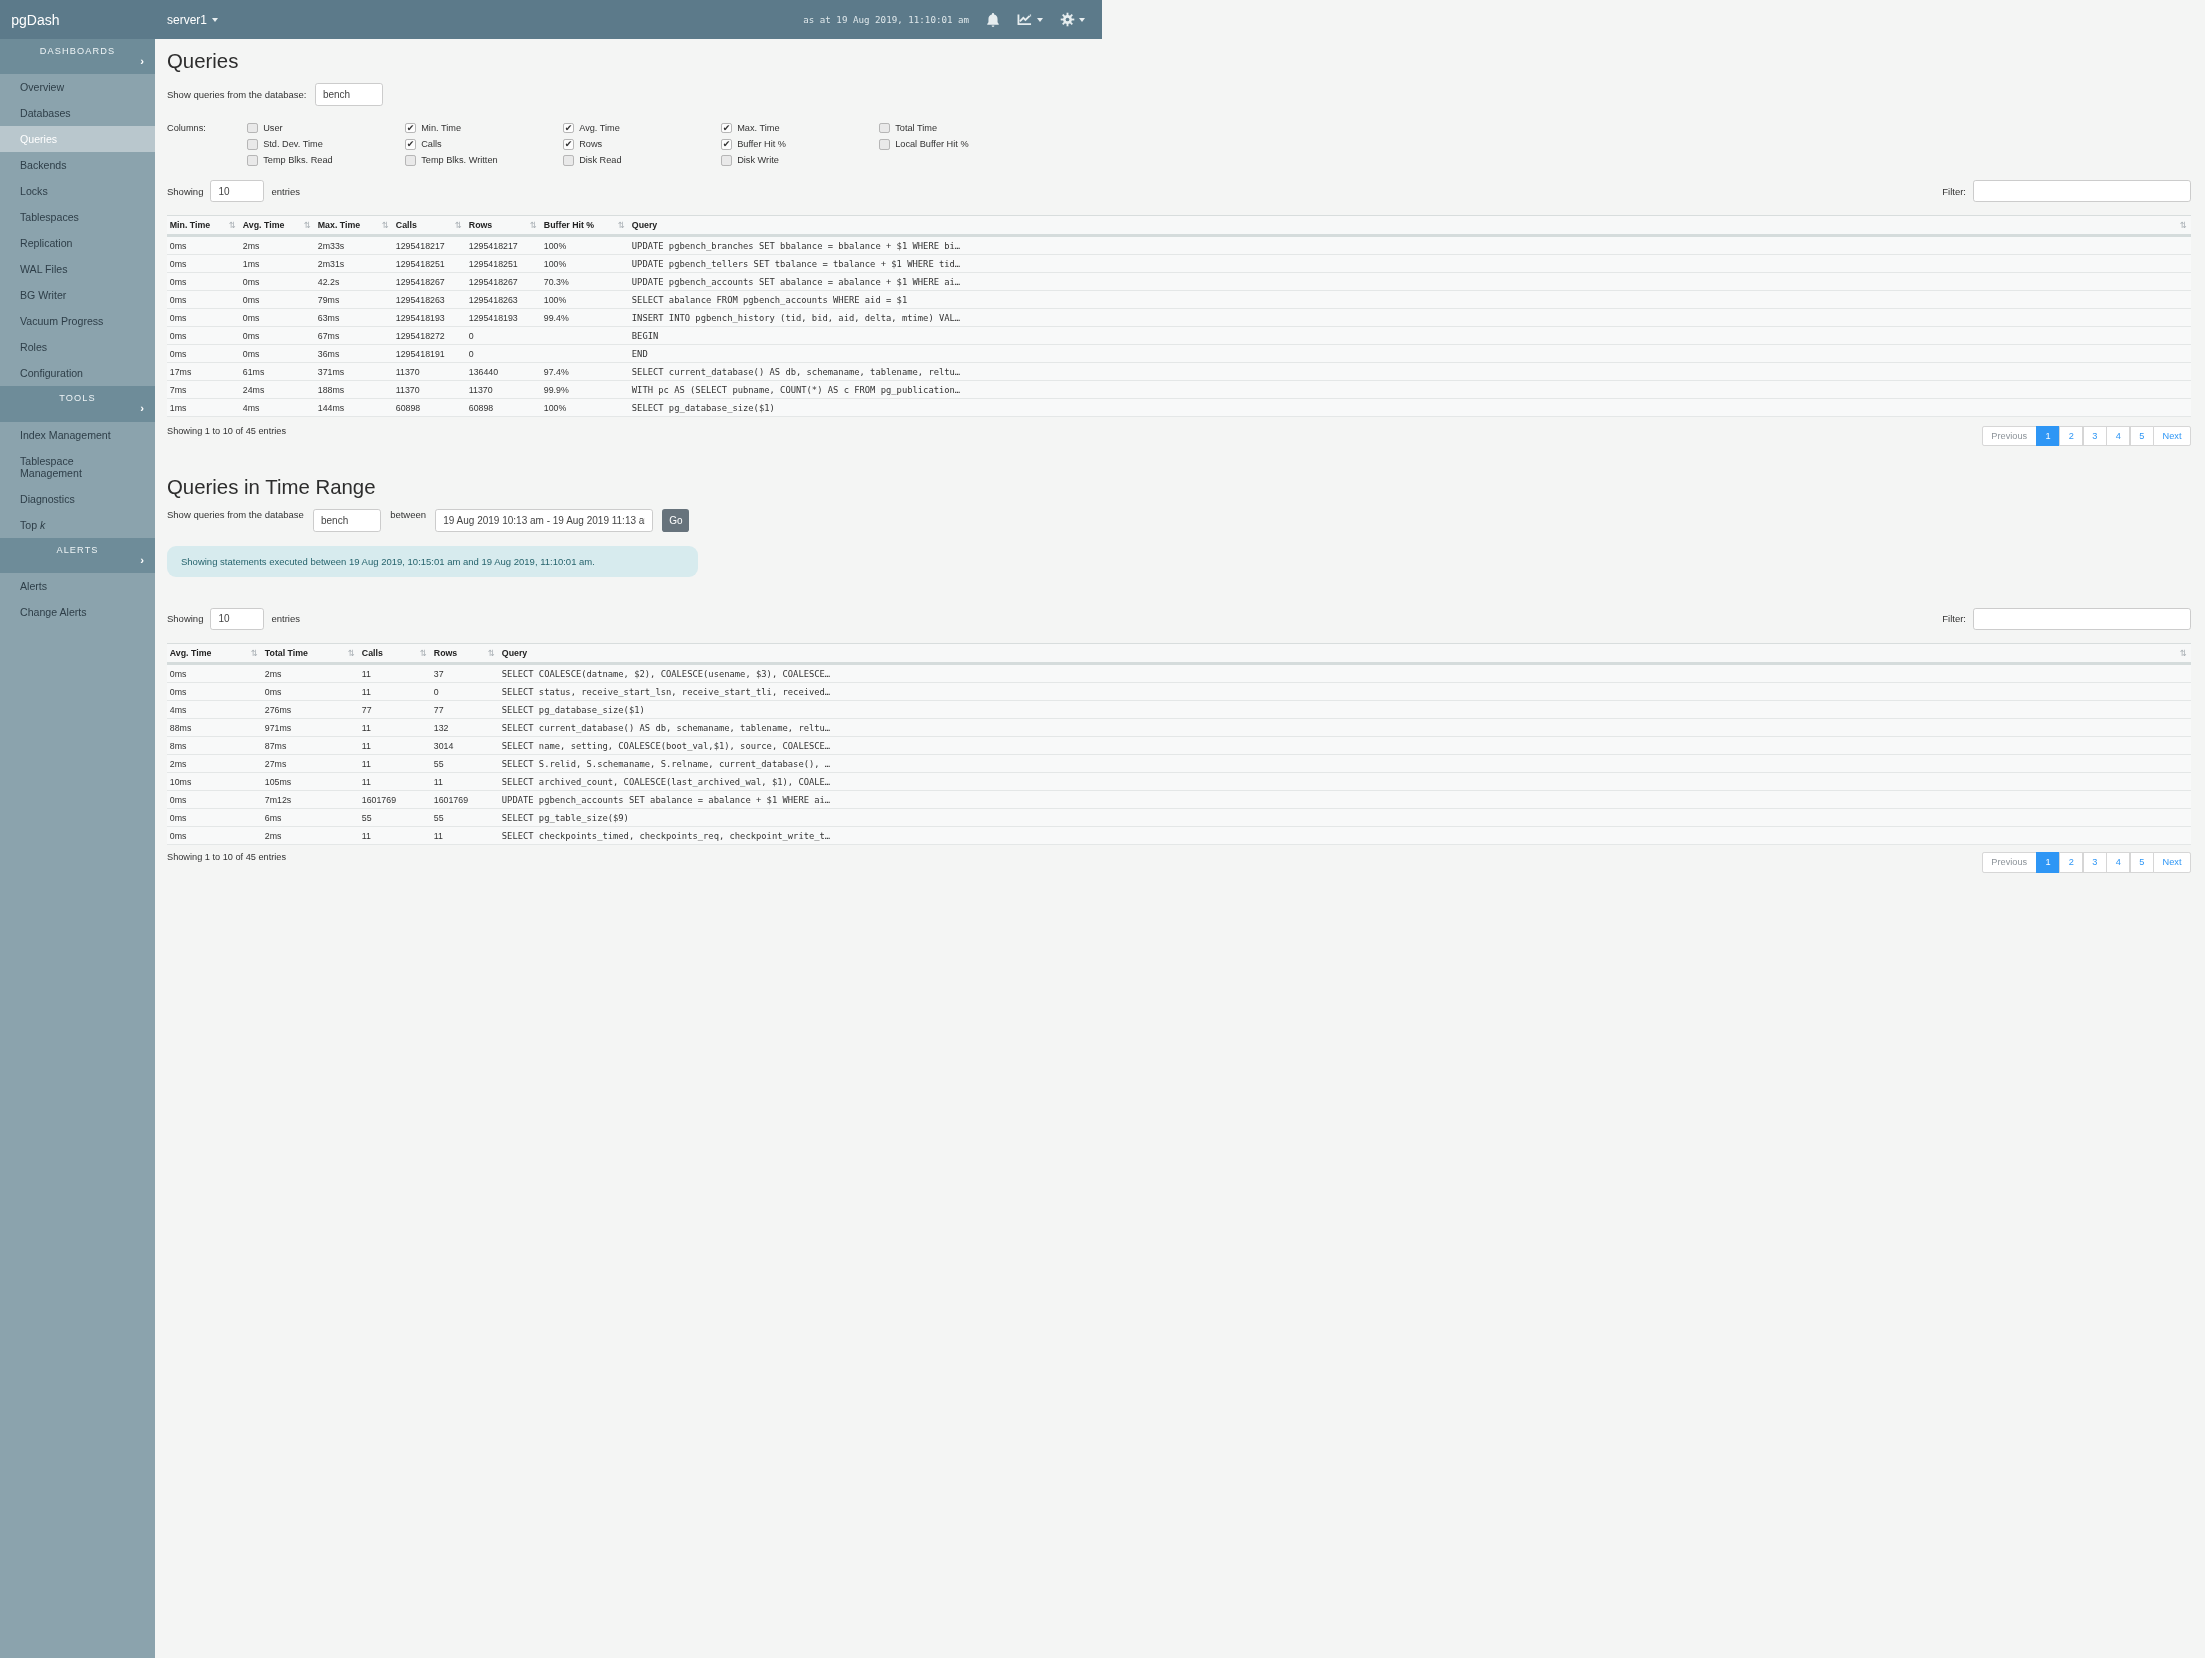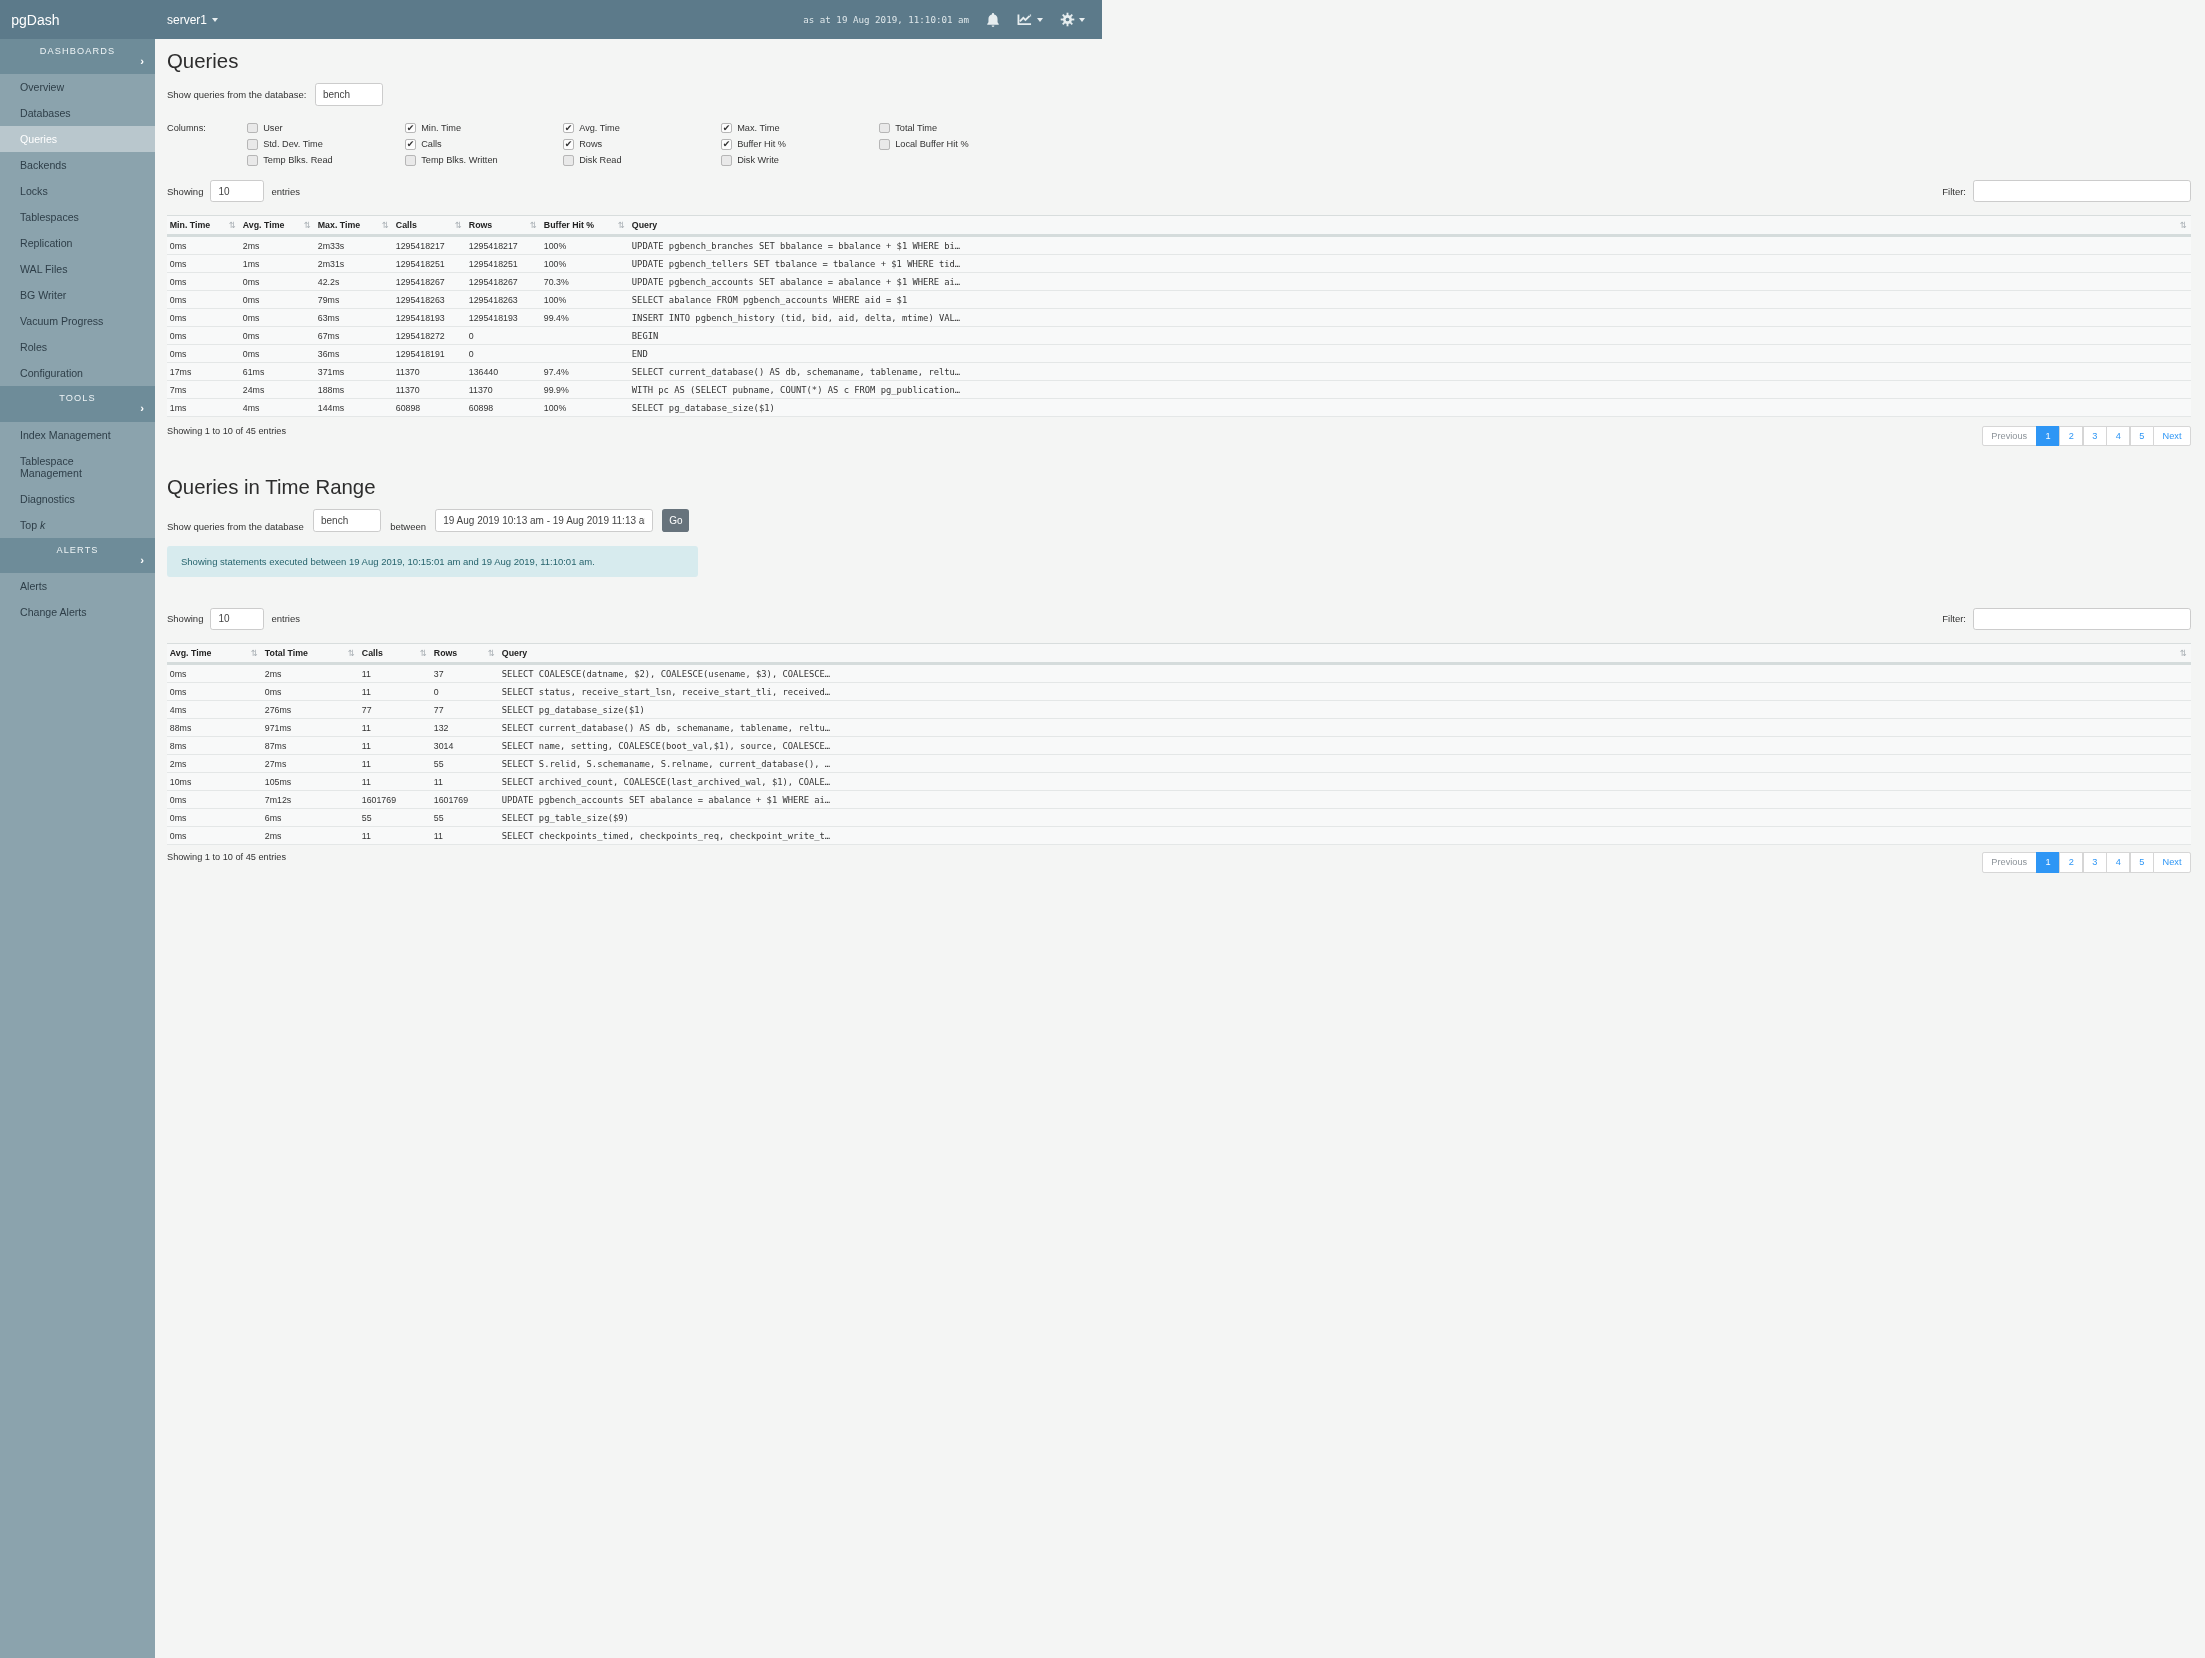--- a/index.html
+++ b/index.html
@@ -55,25 +55,25 @@
 
   .footrow { margin-top:8.5px; display:flex; align-items:flex-start; font-size:9.2px; color:#333; }
   .foot2 { margin-top:7px; }
   .pager { margin-left:auto; display:flex; }
   .pager .pg { border:0.7px solid #d6d6d6; background:#fff; color:#2e96f5; font-size:9.2px; padding:4.2px 8.5px; margin-left:-0.7px; cursor:pointer; }
   .pager .pg.first { border-radius:2.1px 0 0 2.1px; }
   .pager .pg.last { border-radius:0 2.1px 2.1px 0; }
   .pager .pg.muted { color:#8d949a; }
   .pager .pg.active { background:#2e96f5; border-color:#2e96f5; color:#fff; }
 
-  .ctrlrow { margin-top:10px; display:flex; align-items:flex-end; gap:9.2px; font-size:9.5px; color:#333; }
+  .ctrlrow { margin-top:10px; display:flex; align-items:flex-start; gap:9.2px; font-size:9.5px; color:#333; }
   .range-input { width:218px; text-align:center; }
   .go-btn { height:22.5px; width:27px; background:#67737c; color:#fff; border:none; border-radius:2.8px; font-size:10px; font-family:"Liberation Sans",sans-serif; cursor:pointer; }
 
-  .alert { margin-top:14px; width:531px; background:#d7ebee; color:#27646d; font-size:9.5px; padding:10px 14px; border-radius:3px; }
+  .alert { margin-top:14px; width:531px; background:#d7ebee; color:#27646d; font-size:9.5px; padding:10px 14px; border-radius:9px; }
 </style>
 </head>
 <body>
 
 <div class="topbar">
   <div class="brand">pgDash</div>
   <div class="server-select">
     <span>server1</span>
     <span class="caret"></span>
   </div>

